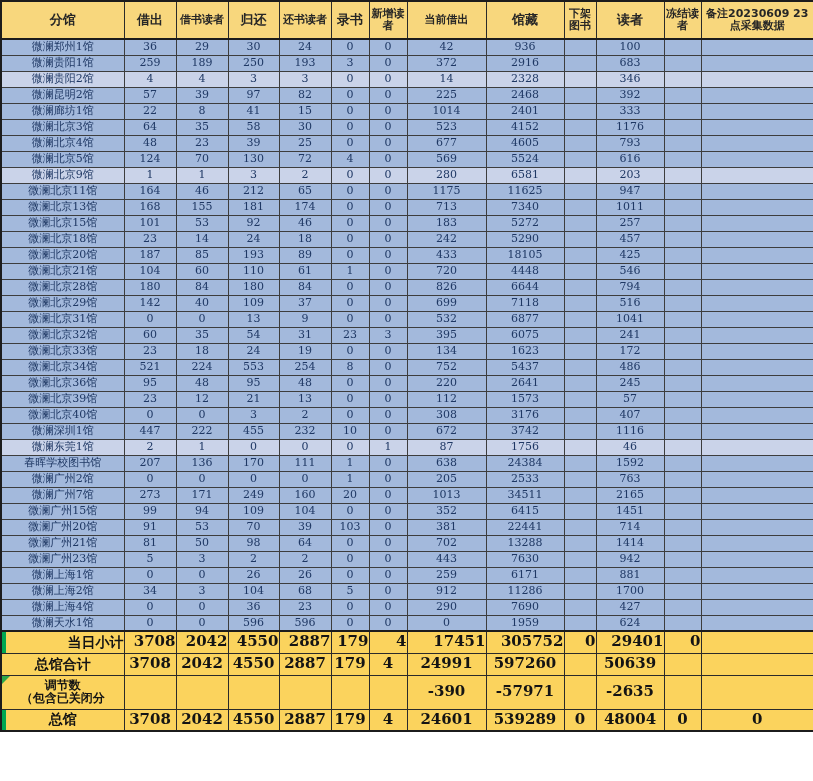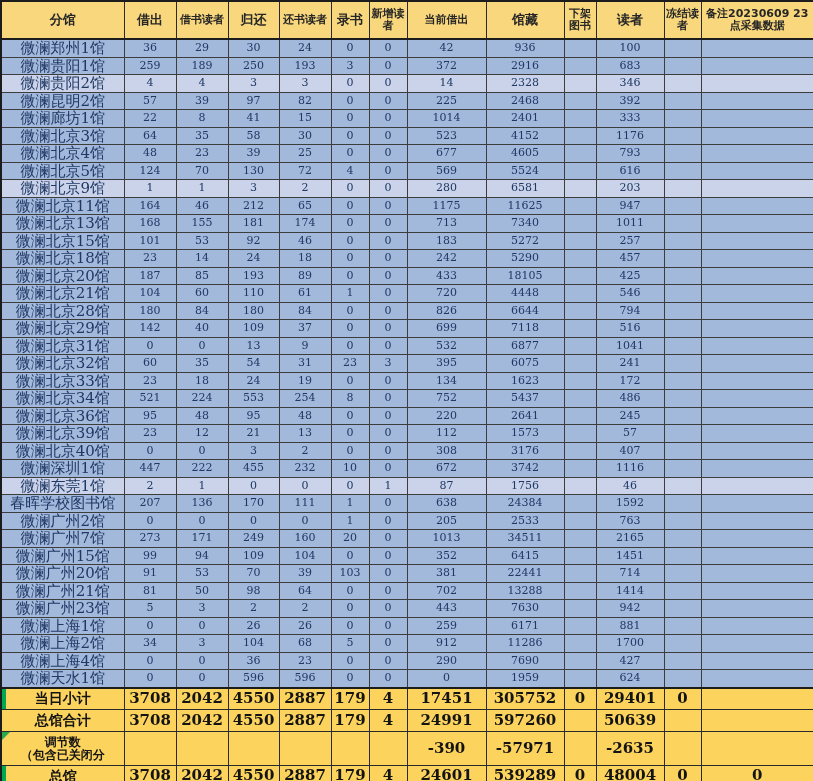--- a/index.html
+++ b/index.html
@@ -13,27 +13,27 @@
   thead td{background:#f8d77d;color:#262626;font-weight:bold;
      font-family:"DejaVu Sans","Liberation Sans",sans-serif;
      font-size:13px;white-space:normal;word-break:break-all;
      border:1px solid #2a2a2a;border-bottom:2px solid #1c1c1c;height:36px;margin-left:8px;}
   thead td.small{font-size:11px;}
   thead td.tiny{font-size:11px;}
   
   tbody.data tr{height:16px;}
   tbody.data td{background:#a3b9dc;}
   tbody.data tr.light td{background:#cad3e9;}
-  tbody.data td.branch{font-size:15px;}
+  tbody.data td.branch{font-size:11px;}
   
   tbody.sum tr{height:22px;}
   tbody.sum tr.tall{height:34px;margin-top:16px;}
   tbody.sum td{background:#fbd35d;color:#141414;font-weight:bold;font-size:15px;
      border:1px solid #2a2a2a;line-height:1.05;}
-  tbody.sum tr:first-child td{border-top:2px solid #1c1c1c;}
+  tbody.sum tr:first-child td{border-top:2px solid #1c1c1c;text-align:right;}
   tbody.sum td.label{font-family:"DejaVu Sans","Liberation Sans",sans-serif;font-size:14px;position:relative;}
   tbody.sum tr.tall td.label{font-size:12px;white-space:normal;}
   td.green-edge{position:relative;}
   .green-bar{position:absolute;left:0;top:0;bottom:0;width:4px;background:#00a651;}
   .corner-tri{position:absolute;left:0;top:0;width:0;height:0;
      border-top:8px solid #2ba84a;border-right:8px solid transparent;}
 </style>
 </head>
 <body>
 

